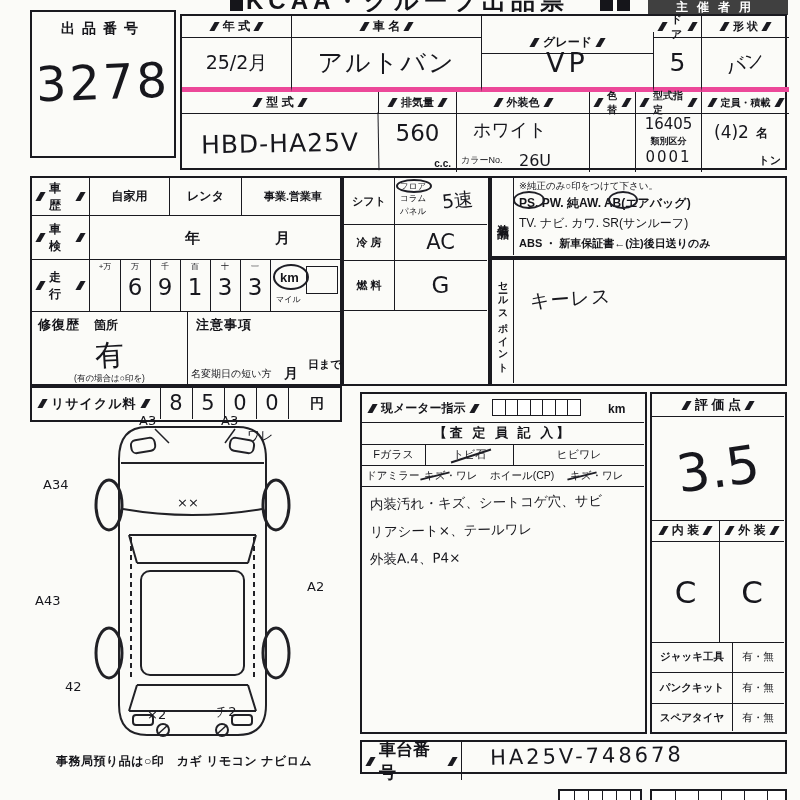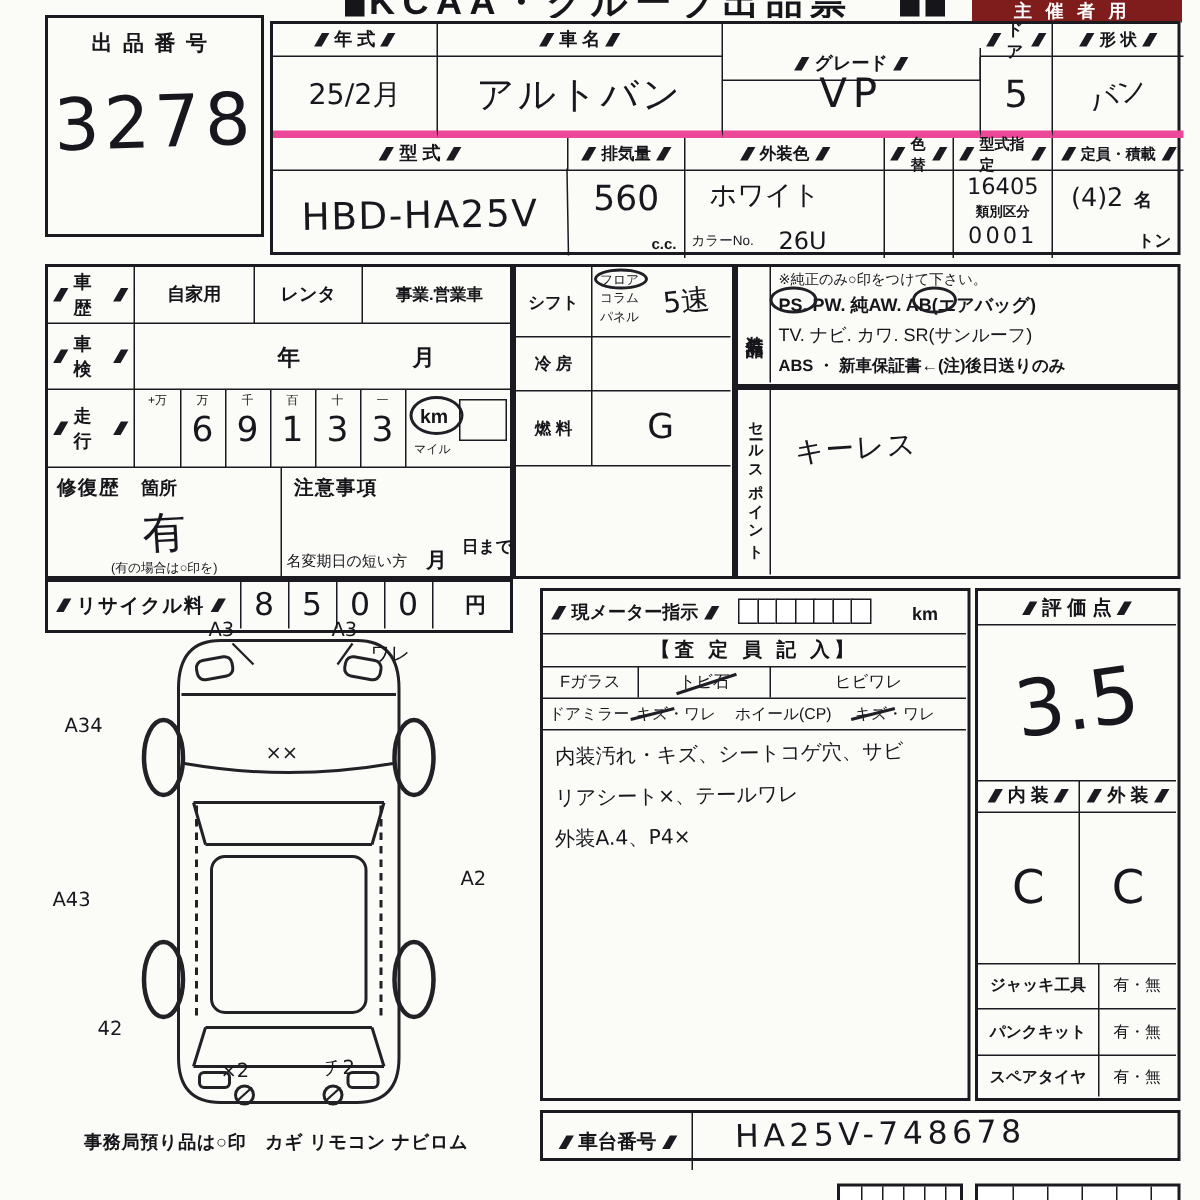--- a/index.html
+++ b/index.html
@@ -31,21 +31,21 @@
 <body>
 
 <div class="sheet">
 
   <div class="abs" style="left:246px;top:0;width:350px;height:12px;overflow:hidden">
     <div class="nw" style="position:absolute;left:0;top:-15px;font-size:24px;font-weight:bold;letter-spacing:5px">KCAA・グループ出品票</div>
   </div>
   <div class="abs" style="left:230px;top:0;width:13px;height:11px;background:#15151a"></div>
   <div class="abs" style="left:600px;top:0;width:13px;height:11px;background:#15151a"></div>
   <div class="abs" style="left:617px;top:0;width:13px;height:11px;background:#15151a"></div>
-  <div class="abs ctr" style="left:648px;top:0;width:140px;height:15px;background:#7f1d1d;color:#fff;font-size:12px;font-weight:bold;letter-spacing:9px">主催者用</div>
+  <div class="abs ctr" style="left:648px;top:0;width:140px;height:15px;background:#404040;color:#fff;font-size:12px;font-weight:bold;letter-spacing:9px">主催者用</div>
 
   <div class="box" style="left:30px;top:10px;width:146px;height:148px">
     <div class="ctr" style="margin-top:8px;font-size:14px;font-weight:bold;letter-spacing:7px">出品番号</div>
     <div class="ctr hand" style="margin-top:16px;font-size:48px;letter-spacing:3px;transform:rotate(-2deg)">3278</div>
   </div>
 
   <div class="box" style="left:180px;top:14px;width:607px;height:156px">
 
     <div class="cell bb br hdr" style="left:0;top:0;width:110px;height:22px;font-size:12px">年 式</div>
     <div class="cell bb br hdr" style="left:110px;top:0;width:190px;height:22px;font-size:12px">車 名</div>
@@ -172,20 +172,21 @@
     <div class="cell" style="left:50px;top:0;width:93px;height:46px">
       <div style="position:absolute;left:6px;top:2px;font-size:8.5px;line-height:1.45">
         <div>フロア</div>
         <div>コラム</div>
         <div>パネル</div>
       </div>
       <div class="ellipse" style="left:2px;top:1px;width:36px;height:14px"></div>
       <div class="hand" style="position:absolute;left:48px;top:10px;font-size:19px;transform:rotate(-6deg)">5速</div>
     </div>
     <div class="cell ctr" style="left:0;top:46px;width:50px;height:36px;font-size:11px;font-weight:bold">冷 房</div>
+    <div class="cell ctr hand" style="left:50px;top:46px;width:93px;height:36px;font-size:21px">AC</div>
     <div class="cell ctr" style="left:0;top:82px;width:50px;height:50px;font-size:11px;font-weight:bold">燃 料</div>
     <div class="cell ctr hand" style="left:50px;top:82px;width:93px;height:50px;font-size:23px">G</div>
   </div>
 
   <div class="box" style="left:490px;top:176px;width:297px;height:82px">
     <div class="cell br ctr vlabel" style="left:0;top:0;width:22px;height:77px;font-size:12px;font-weight:bold">装備品</div>
     <div class="nw" style="position:absolute;left:27px;top:2px;font-size:9.5px">※純正のみ○印をつけて下さい。</div>
     <div class="nw" style="position:absolute;left:27px;top:17px;font-size:12px;font-weight:bold">PS. PW. 純AW. AB(エアバッグ)</div>
     <div class="nw" style="position:absolute;left:27px;top:37px;font-size:12px;font-weight:normal">TV. ナビ. カワ. SR(サンルーフ)</div>
     <div class="nw" style="position:absolute;left:27px;top:58px;font-size:11px;font-weight:bold">ABS ・ 新車保証書←(注)後日送りのみ</div>
@@ -243,21 +244,21 @@
     <div class="vline" style="left:80px;top:248px;height:89px"></div>
     <div class="cell bb ctr" style="left:0;top:248px;width:80px;height:31px;font-size:10.5px;font-weight:bold">ジャッキ工具</div>
     <div class="cell bb ctr" style="left:80px;top:248px;width:52px;height:31px;font-size:10.5px">有・無</div>
     <div class="cell bb ctr" style="left:0;top:279px;width:80px;height:31px;font-size:10.5px;font-weight:bold">パンクキット</div>
     <div class="cell bb ctr" style="left:80px;top:279px;width:52px;height:31px;font-size:10.5px">有・無</div>
     <div class="cell ctr" style="left:0;top:310px;width:80px;height:27px;font-size:10.5px;font-weight:bold">スペアタイヤ</div>
     <div class="cell ctr" style="left:80px;top:310px;width:52px;height:27px;font-size:10.5px">有・無</div>
   </div>
 
   <div class="box" style="left:360px;top:740px;width:427px;height:34px">
-    <div class="cell br hdr" style="left:0;top:0;width:100px;height:38px;font-size:13px">車台番号</div>
+    <div class="cell br hdr" style="left:0;top:0;width:100px;height:38px;font-size:17px">車台番号</div>
     <div class="hand nw" style="position:absolute;left:128px;top:2px;font-size:21px;letter-spacing:3px;transform:rotate(-1deg)">HA25V-748678</div>
   </div>
 
   <div class="abs" style="left:558px;top:789px;width:84px;height:14px;border:2px solid #1a1a20;background:#fff">
     <div class="vline" style="left:14px;top:0;height:12px"></div>
     <div class="vline" style="left:28px;top:0;height:12px"></div>
     <div class="vline" style="left:42px;top:0;height:12px"></div>
     <div class="vline" style="left:56px;top:0;height:12px"></div>
     <div class="vline" style="left:70px;top:0;height:12px"></div>
   </div>

